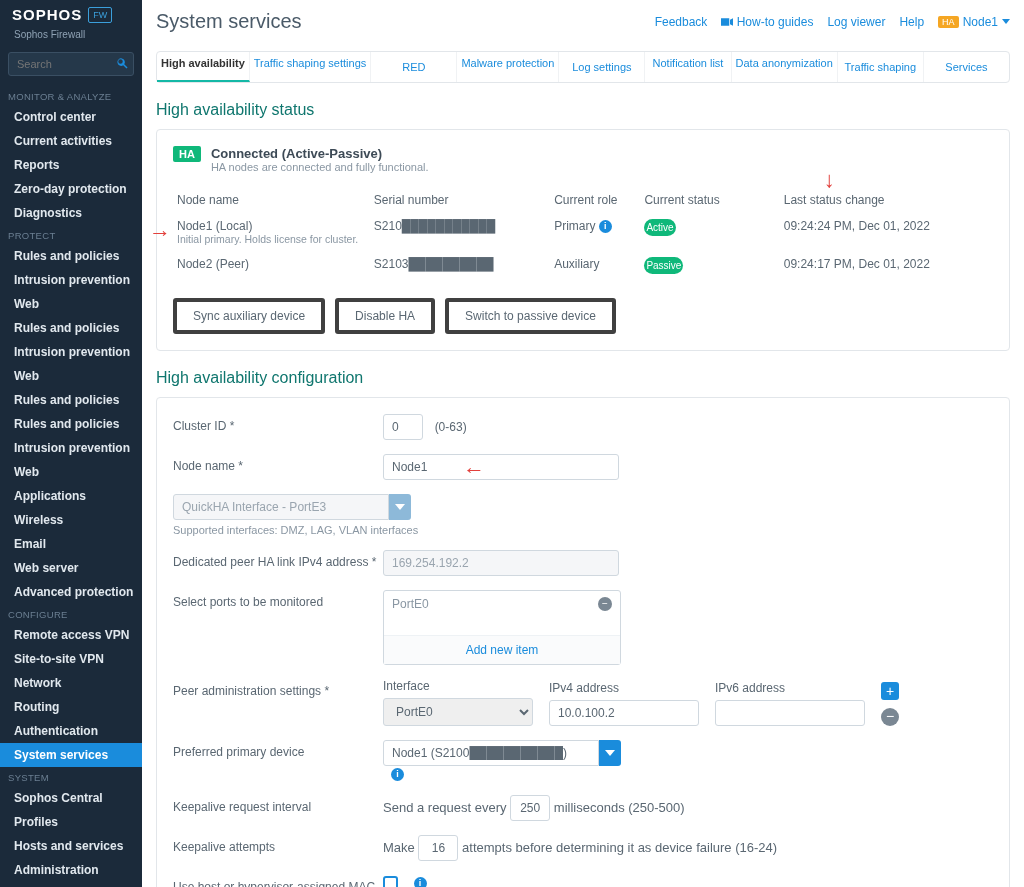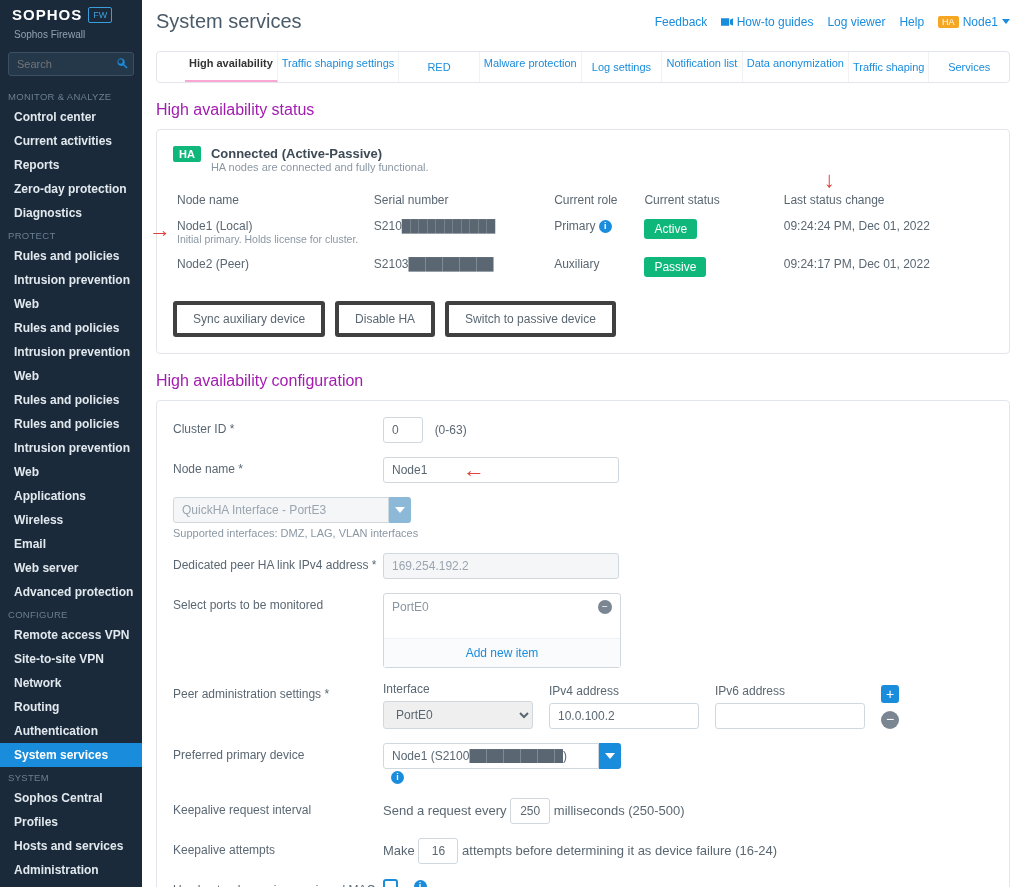--- a/index.html
+++ b/index.html
@@ -26,36 +26,36 @@
 .page-title { font-size: 20px; color: #4a5a68; font-weight: 400; }
 .top-links { display: flex; gap: 14px; align-items: center; font-size: 12px; }
 .top-link { color: #1a8cdc; cursor: pointer; }
 .node-indicator { display: flex; align-items: center; gap: 4px; color: #1a8cdc; cursor: pointer; }
 .node-badge { background: #f5a623; color: #fff; font-size: 9px; padding: 1px 4px; border-radius: 2px; }
 
 
 .tabs { display: flex; border: 1px solid #e2e6ea; border-radius: 4px; margin-top: 18px; background: #fff; }
 .tab { flex: 1; text-align: center; padding: 9px 4px; font-size: 11px; color: #1a8cdc; cursor: pointer; border-right: 1px solid #f0f2f4; white-space: nowrap; }
 .tab:last-child { border-right: none; }
-.tab.active { color: #333; font-weight: 700; border-bottom: 2px solid #f9a8d4; margin-left: 28px; }
+.tab.active { color: #333; font-weight: 700; border-bottom: 2px solid #14b8a6; }
 .tab.multi { line-height: 1.1; padding: 5px 4px; }
 
 
-.section-title { font-size: 16px; color: #a21caf; margin: 18px 0 10px; font-weight: 400; }
+.section-title { font-size: 16px; color: #0f766e; margin: 18px 0 10px; font-weight: 400; }
 .panel { border: 1px solid #e2e6ea; border-radius: 4px; padding: 16px; background: #fff; }
 
 
 .ha-badge { background: #0fb87a; color: #fff; font-size: 11px; font-weight: 700; padding: 2px 6px; border-radius: 2px; display: inline-block; }
 .ha-status-row { display: flex; align-items: flex-start; gap: 10px; margin-bottom: 14px; }
 .ha-status-title { font-size: 13px; color: #3d4a56; font-weight: 600; }
 .ha-status-sub { font-size: 11px; color: #8a97a3; }
 .status-table { width: 100%; border-collapse: collapse; }
 .status-table th { text-align: left; font-size: 12px; color: #5a6772; font-weight: 400; padding: 6px 4px; }
 .status-table td { font-size: 12px; color: #5a6772; padding: 6px 4px; vertical-align: top; }
-.status-pill { color: #fff; font-size: 12px; padding: 3px 10px; border-radius: 3px; display: inline-block; }
+.status-pill { color: #fff; font-size: 10px; padding: 3px 2px; border-radius: 9px; display: inline-block; }
 .pill-active { background: #0fb87a; }
 .pill-passive { background: #0fb87a; }
 .info-icon { display: inline-block; width: 13px; height: 13px; background: #1a8cdc; color: #fff; border-radius: 50%; font-size: 9px; text-align: center; line-height: 13px; font-weight: 700; vertical-align: middle; }
 .node-sub { font-size: 10.5px; color: #8a97a3; }
 .btn-row { display: flex; gap: 10px; margin-top: 18px; }
 .btn { border: 4px solid #404040; background: #fff; color: #5a6772; font-size: 12px; padding: 7px 16px; border-radius: 3px; cursor: pointer; }
 
 
 .form-row { display: flex; align-items: flex-start; margin-bottom: 14px; }
 .form-label { width: 210px; font-size: 12px; color: #5a6772; padding-top: 5px; }

